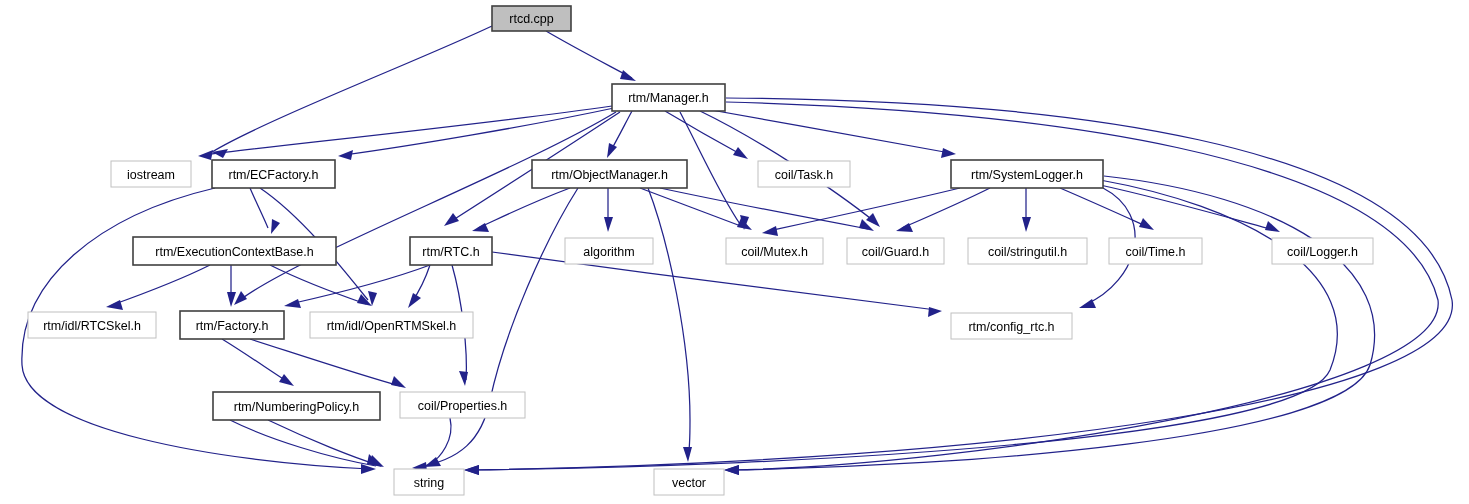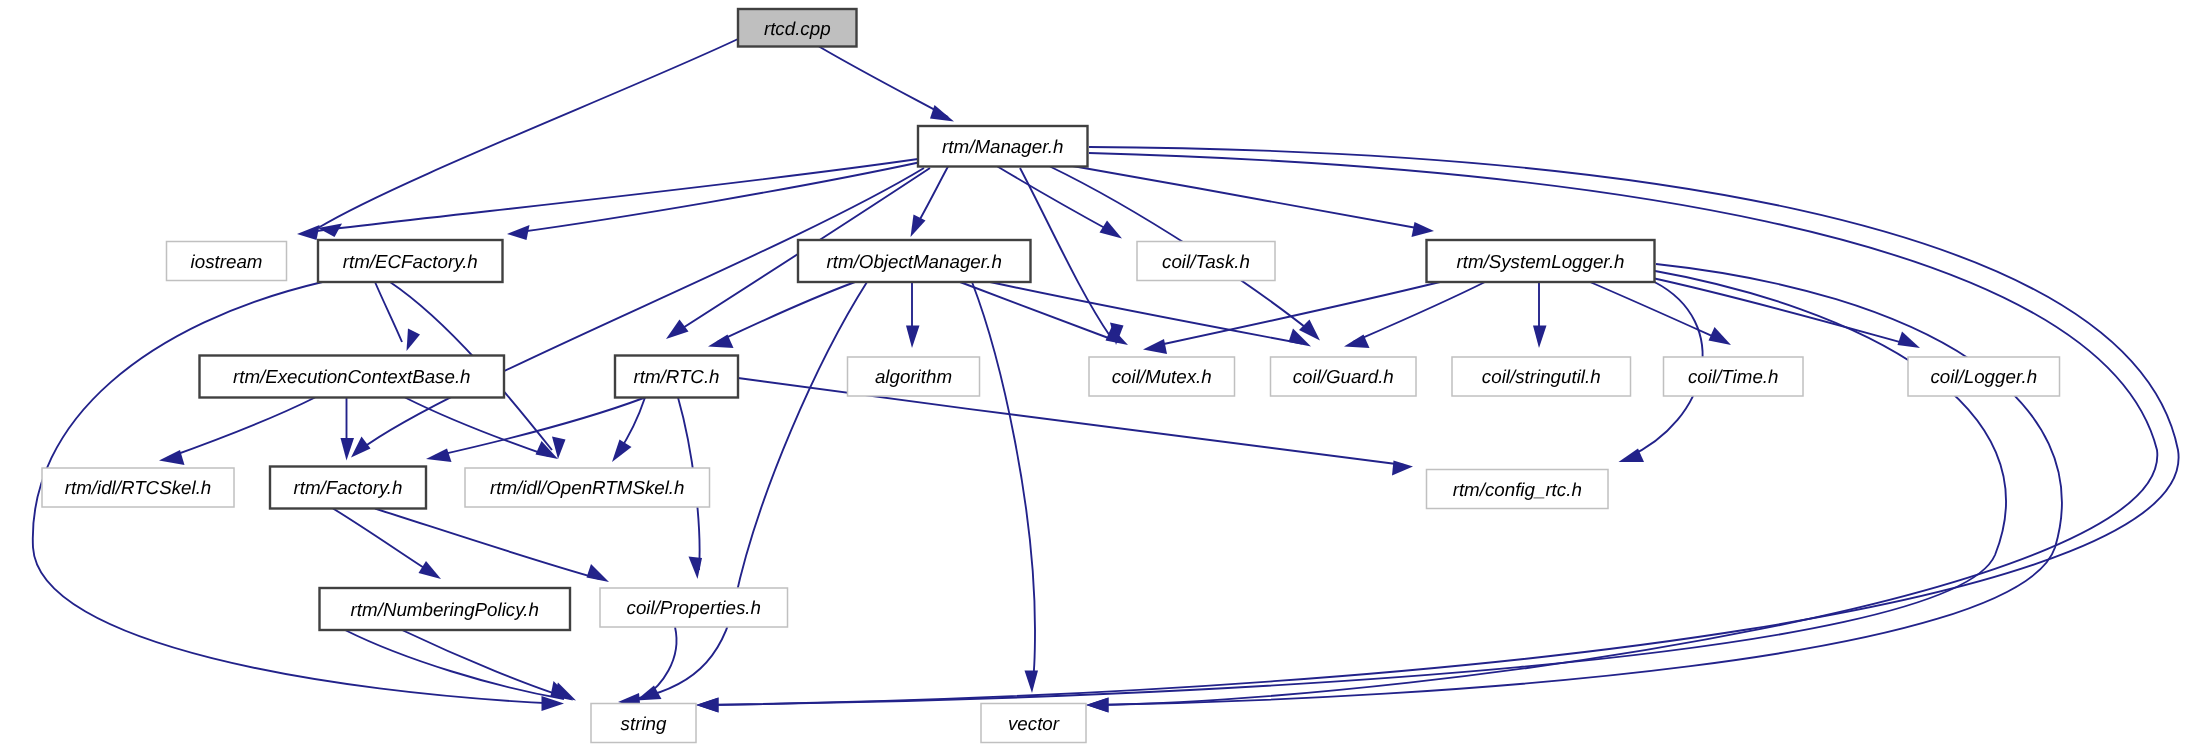--- a/index.html
+++ b/index.html
@@ -7,21 +7,20 @@
     padding: 0;
     background: #ffffff;
   }
   #graph-root {
     position: relative;
     width: 1469px;
     height: 504px;
     background: #ffffff;
     font-family: "Liberation Sans", sans-serif;
     overflow: hidden;
-    font-style: italic;
   }
   svg#dep-graph {
     display: block;
     width: 1469px;
     height: 504px;
   }
   .node-box {
     fill: #ffffff;
     stroke: #c0c0c0;
     stroke-width: 1;

